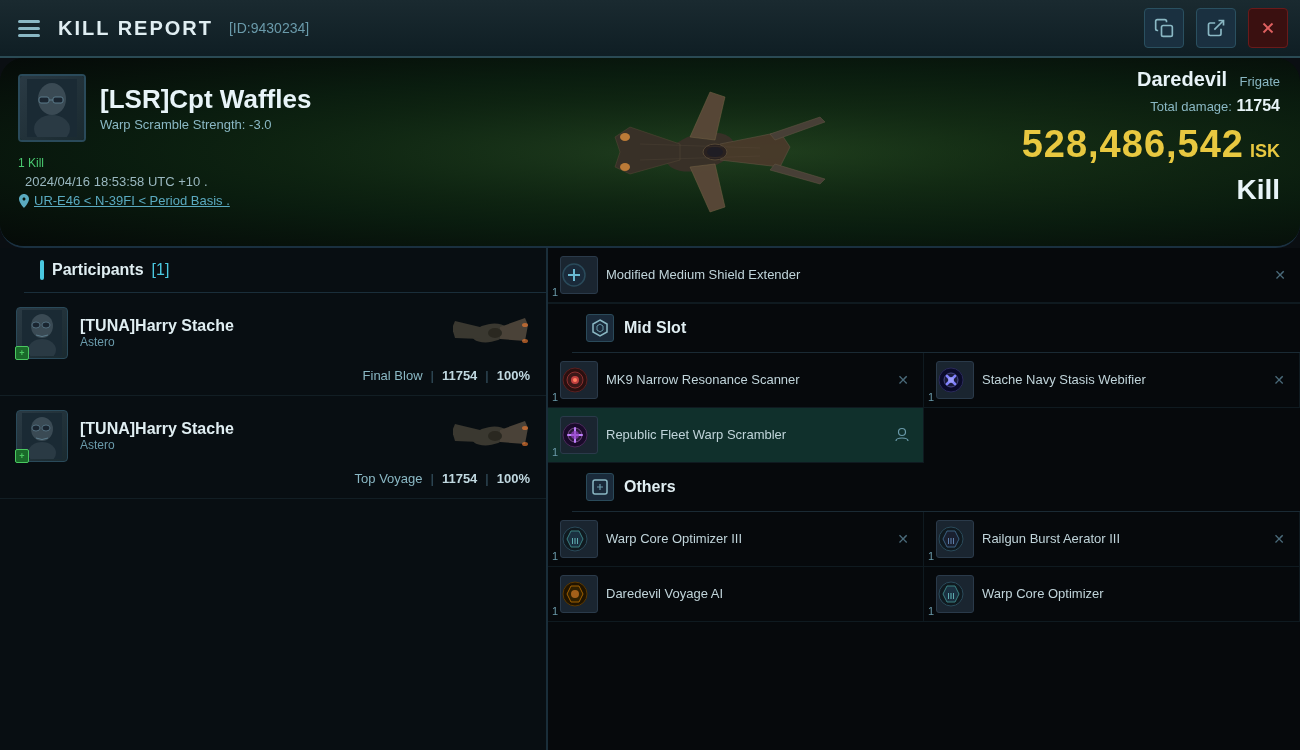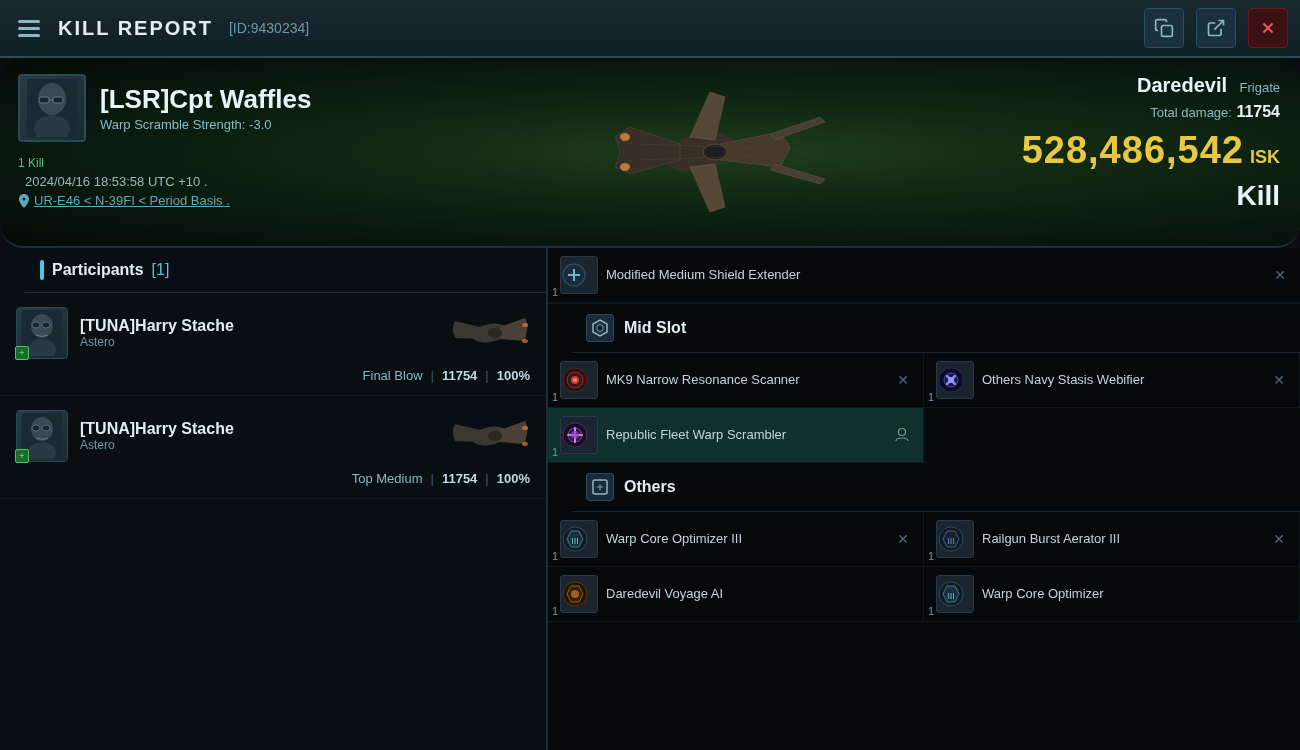--- a/index.html
+++ b/index.html
@@ -154,21 +154,21 @@
       align-items: center;
       justify-content: center;
     }
     .ship-svg {
       width: 280px;
       height: 160px;
     }
 
     .hero-right {
       width: 320px;
-      padding: 16px 20px;
+      padding: 10px 20px;
       z-index: 2;
       display: flex;
       flex-direction: column;
       align-items: flex-end;
       justify-content: flex-start;
     }
     .ship-class {
       font-size: 20px;
       font-weight: bold;
       color: #e8f4f8;
@@ -601,21 +601,21 @@
               <path d="M10,-6 L35,-15 L38,-8 L35,8 L10,6 Z" fill="#4a4238"></path>
               <path d="M-10,-6 L-35,-12 L-38,-5 L-35,5 L-10,6 Z" fill="#3a3830"></path>
               <ellipse cx="35" cy="-8" rx="3" ry="2" fill="#ff8030" opacity="0.6"></ellipse>
               <ellipse cx="35" cy="8" rx="3" ry="2" fill="#ff8030" opacity="0.6"></ellipse>
               <ellipse cx="5" cy="0" rx="7" ry="5" fill="#2a2820"></ellipse>
             </g>
           </svg>
         </div>
       </div>
       <div class="participant-stats">
-        <span>Top Medium</span>
+        <span>Top Voyage</span>
         <span class="stat-sep">|</span>
         <span class="stat-val">11754</span>
         <span class="stat-sep">|</span>
         <span class="stat-val">100%</span>
       </div>
     </div>
   </div>
 
   <div class="items-panel">
 
@@ -661,21 +661,21 @@
       <div class="item-row">
         <span class="item-qty">1</span>
         <div class="item-icon">
           <svg width="28" height="28" viewBox="0 0 28 28">
             <circle cx="14" cy="14" r="12" fill="#0a0a2a" stroke="#2a2a5a" stroke-width="1"></circle>
             <circle cx="14" cy="14" r="7" fill="#1a1a3a" stroke="#4a4a8a" stroke-width="1"></circle>
             <path d="M10,10 L18,18 M10,18 L18,10" stroke="#8080ff" stroke-width="2.5" stroke-linecap="round"></path>
             <circle cx="14" cy="14" r="3" fill="#a0a0ff" opacity="0.8"></circle>
           </svg>
         </div>
-        <span class="item-name">Others Navy Stasis Webifier</span>
+        <span class="item-name">Stache Navy Stasis Webifier</span>
         <div class="item-close">✕</div>
       </div>
       <div class="item-row highlighted">
         <span class="item-qty">1</span>
         <div class="item-icon">
           <svg width="28" height="28" viewBox="0 0 28 28">
             <circle cx="14" cy="14" r="12" fill="#1a0a2a" stroke="#4a2a5a" stroke-width="1"></circle>
             <circle cx="14" cy="14" r="7" fill="#2a1a3a" stroke="#7a4a8a" stroke-width="1"></circle>
             <path d="M14,7 L14,21 M7,14 L21,14" stroke="#c080ff" stroke-width="2" stroke-linecap="round"></path>
             <circle cx="14" cy="14" r="4" fill="#9040c0" opacity="0.7"></circle>

